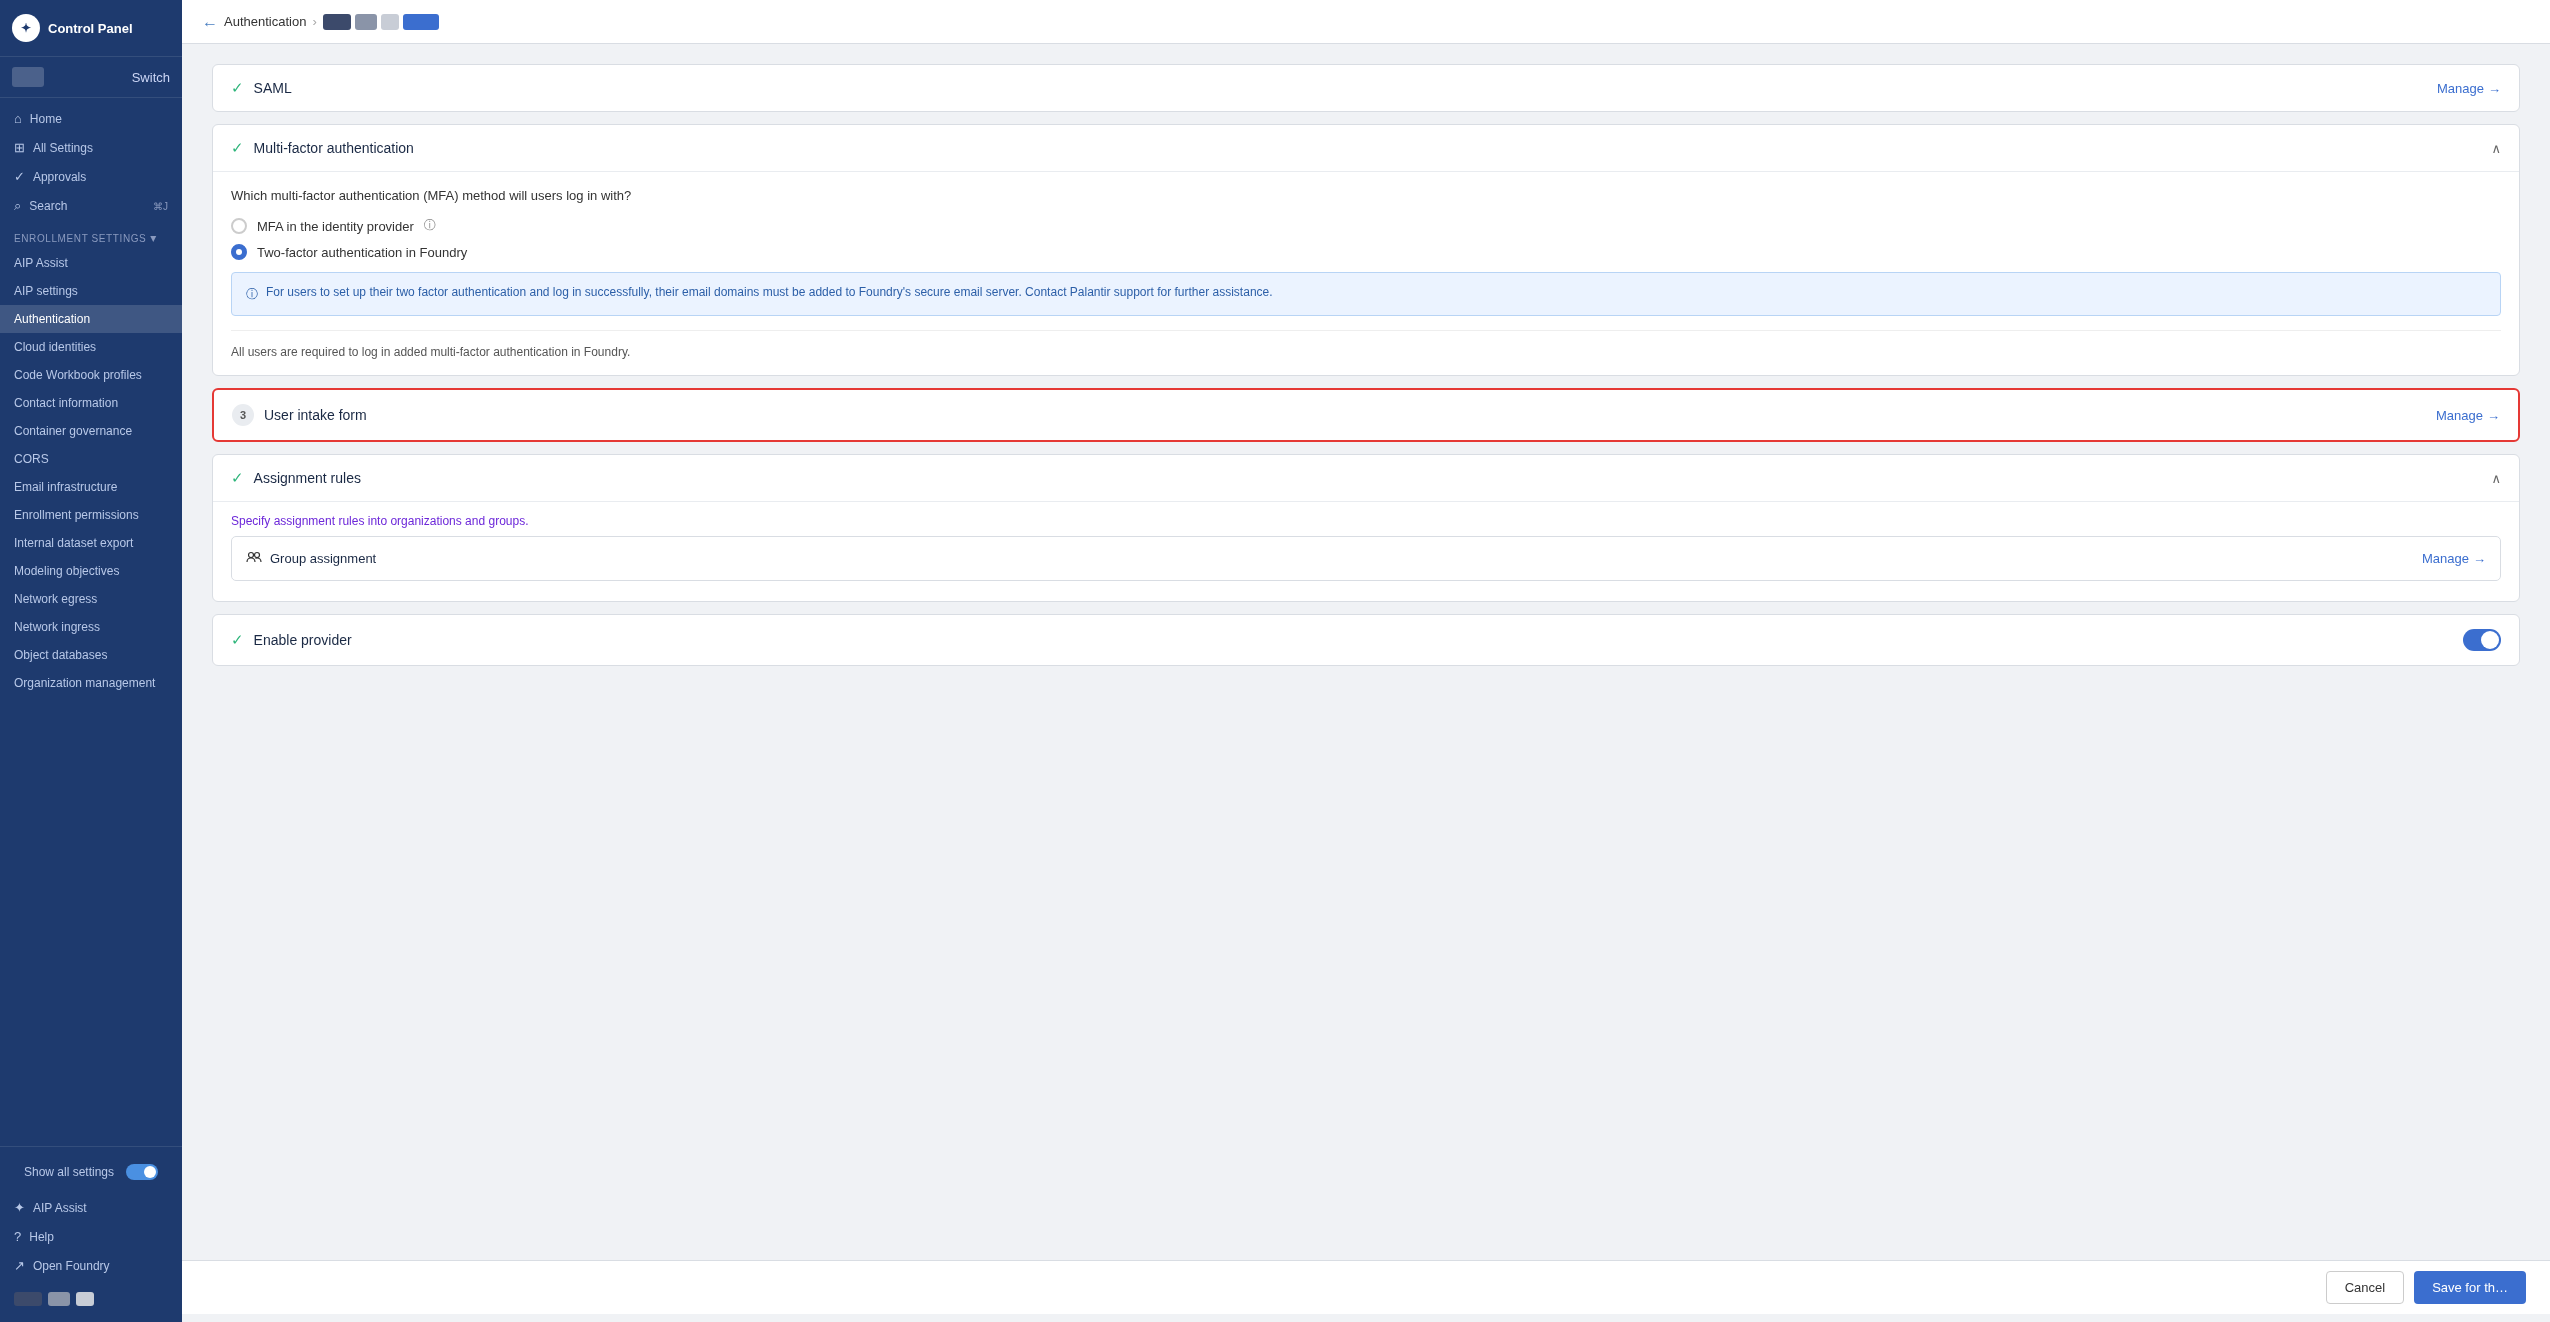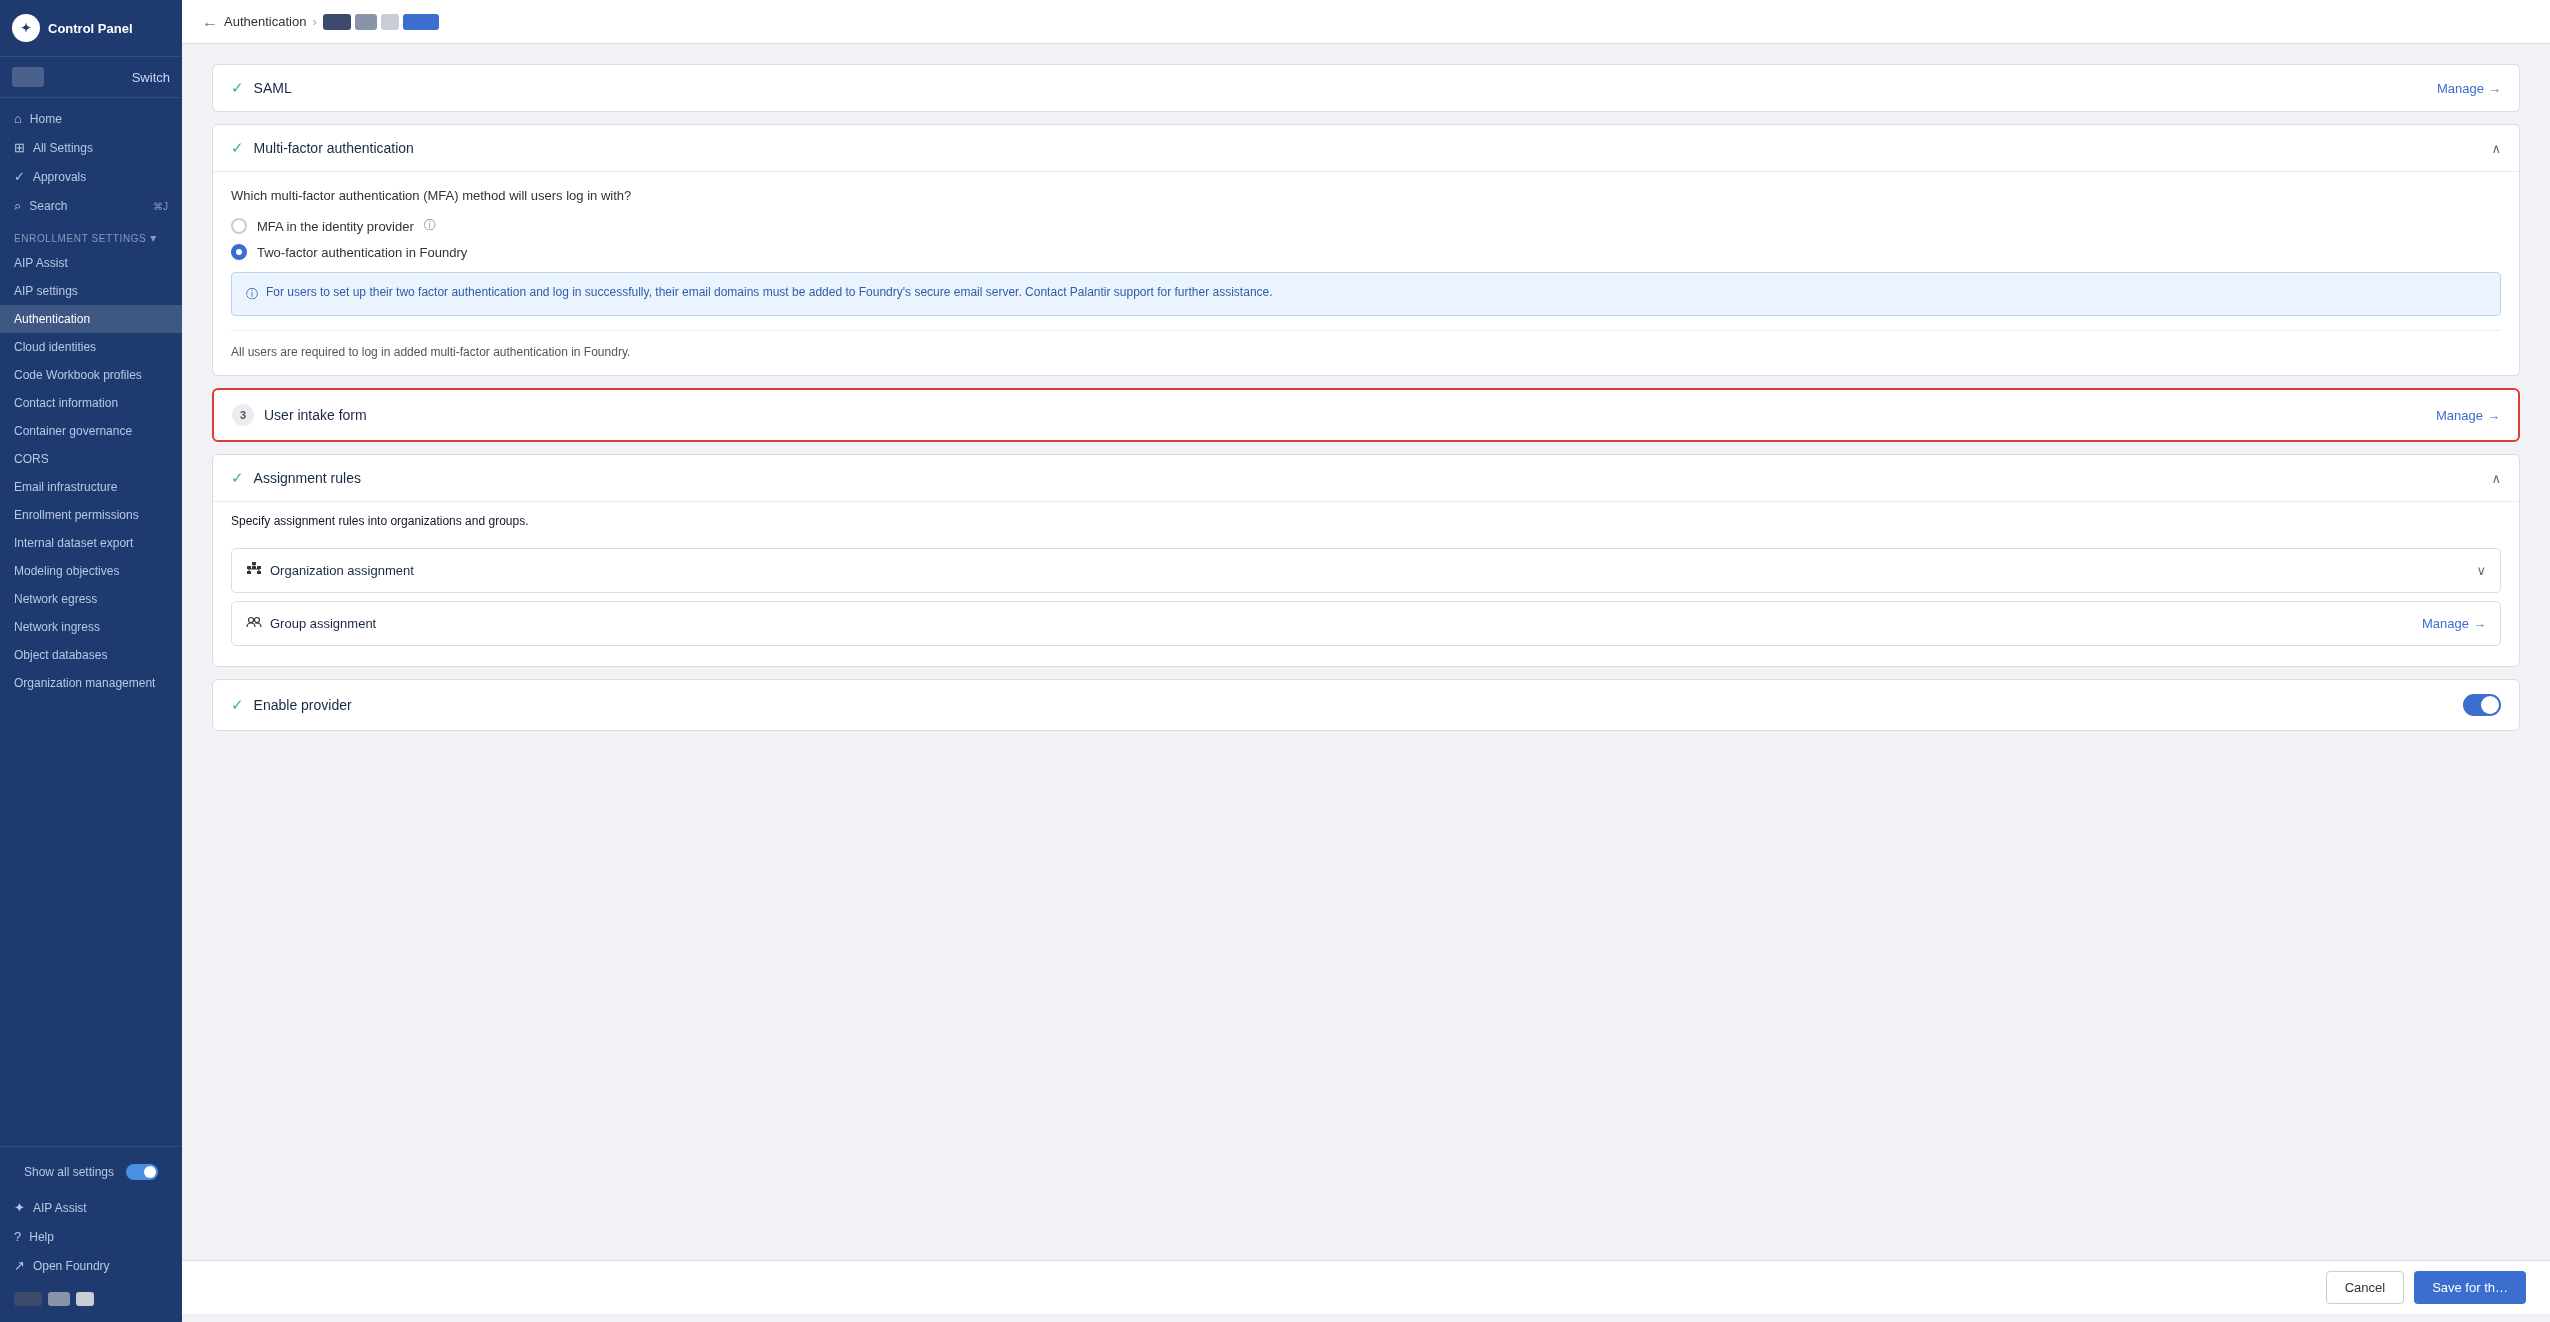--- a/index.html
+++ b/index.html
@@ -144,21 +144,21 @@
       padding: 14px 18px;
     }
     .step-badge {
       width: 22px; height: 22px; background: #e9ecf0; border-radius: 50%;
       display: flex; align-items: center; justify-content: center;
       font-size: 11px; font-weight: 600; color: #555; flex-shrink: 0;
     }
 
     
     .assignment-section { padding: 12px 18px; border-top: 1px solid #e9ecf0; }
-    .assignment-desc { font-size: 12px; color: #0f172a; margin-bottom: 20px; }
+    .assignment-desc { font-size: 12px; color: #6d28d9; margin-bottom: 8px; }
     .sub-card {
       border: 1px solid #d9dde3; border-radius: 5px; margin-bottom: 8px; background: #fff;
     }
     .sub-card-header {
       display: flex; align-items: center; justify-content: space-between;
       padding: 12px 14px; font-size: 13px; color: #1a2944; cursor: pointer;
     }
     .sub-card-left { display: flex; align-items: center; gap: 8px; }
     .org-icon { font-size: 14px; }
 
@@ -377,42 +377,20 @@
       <div class="card-header">
         <div class="card-header-left">
           <span class="check-icon">✓</span>
           <span>Assignment rules</span>
         </div>
         <span class="chevron">∧</span>
       </div>
       <div class="assignment-section">
         <div class="assignment-desc">Specify assignment rules into organizations and groups.</div>
 
-        <div class="sub-card">
-          <div class="sub-card-header">
-            <div class="sub-card-left">
-              <span class="org-icon">
-                <svg width="16" height="16" viewBox="0 0 16 16" fill="none">
-                  <rect x="1" y="5" width="4" height="3" rx="0.5" fill="#333"></rect>
-                  <rect x="6" y="1" width="4" height="3" rx="0.5" fill="#333"></rect>
-                  <rect x="11" y="5" width="4" height="3" rx="0.5" fill="#333"></rect>
-                  <rect x="6" y="5" width="4" height="3" rx="0.5" fill="#333"></rect>
-                  <rect x="1" y="10" width="4" height="3" rx="0.5" fill="#333"></rect>
-                  <rect x="11" y="10" width="4" height="3" rx="0.5" fill="#333"></rect>
-                  <line x1="8" y1="4" x2="8" y2="6" stroke="#333" stroke-width="1"></line>
-                  <line x1="3" y1="8" x2="13" y2="8" stroke="#333" stroke-width="1"></line>
-                  <line x1="3" y1="8" x2="3" y2="10" stroke="#333" stroke-width="1"></line>
-                  <line x1="13" y1="8" x2="13" y2="10" stroke="#333" stroke-width="1"></line>
-                </svg>
-              </span>
-              <span>Organization assignment</span>
-            </div>
-            <span class="chevron">∨</span>
-          </div>
-        </div>
 
         <div class="sub-card">
           <div class="sub-card-header">
             <div class="sub-card-left">
               <span class="org-icon">
                 <svg width="16" height="16" viewBox="0 0 16 16" fill="none">
                   <circle cx="5" cy="6" r="2.5" stroke="#333" stroke-width="1.2"></circle>
                   <circle cx="11" cy="6" r="2.5" stroke="#333" stroke-width="1.2"></circle>
                   <path d="M1 13c0-2.5 2-4 4-4s4 1.5 4 4" stroke="#333" stroke-width="1.2" fill="none"></path>
                   <path d="M9.5 9.5c.7-.3 1.3-.5 1.5-.5 2 0 4 1.5 4 4" stroke="#333" stroke-width="1.2" fill="none"></path>

